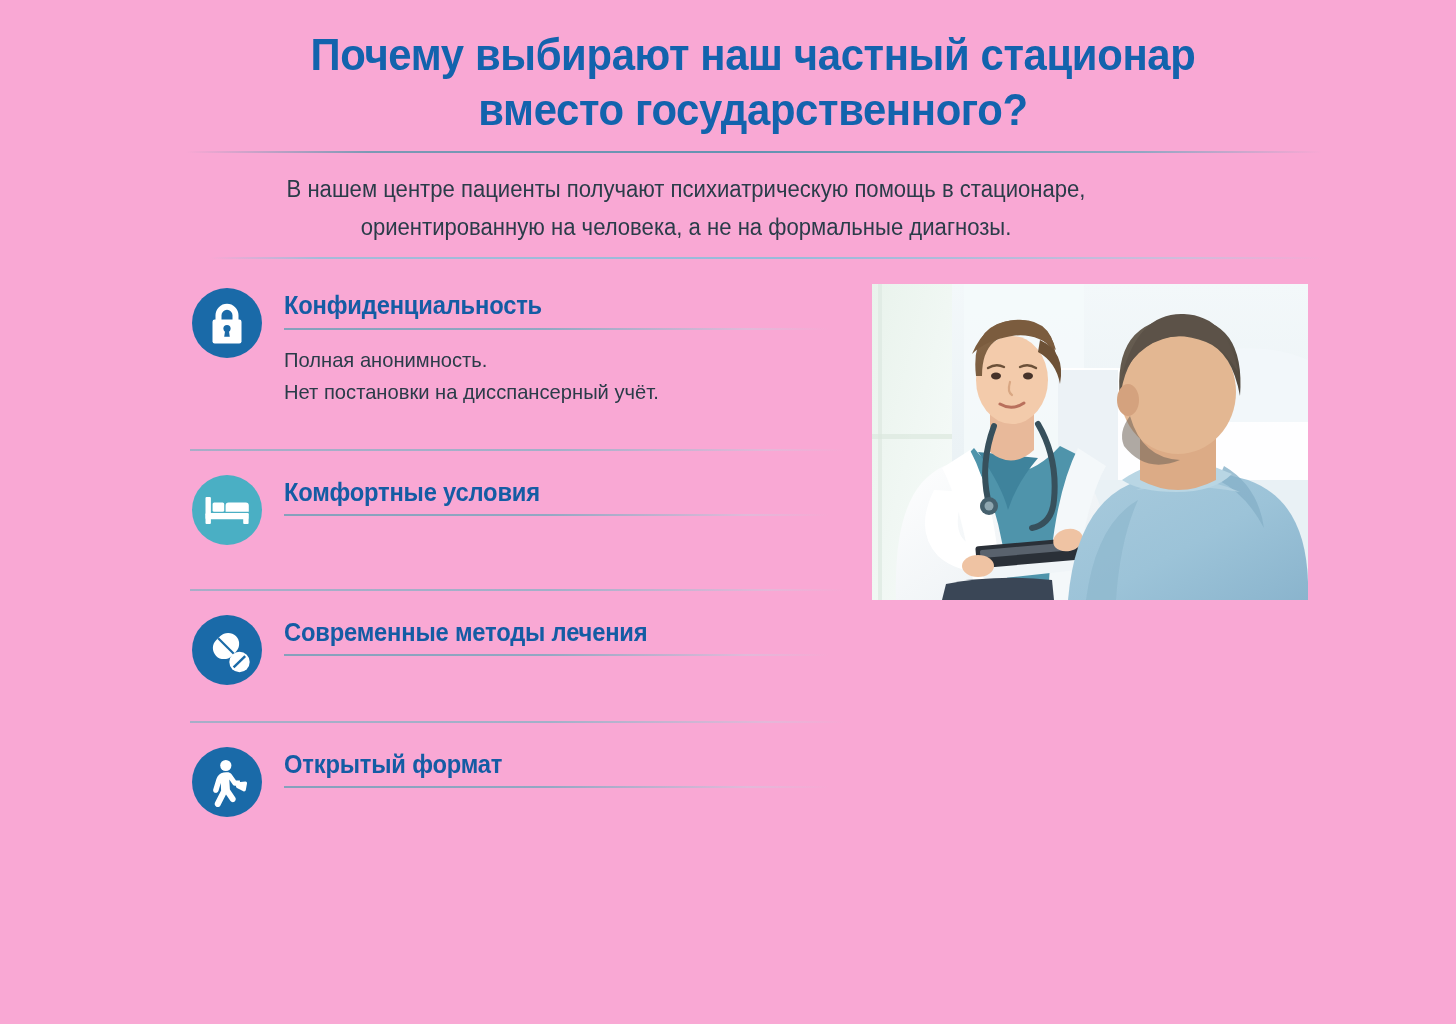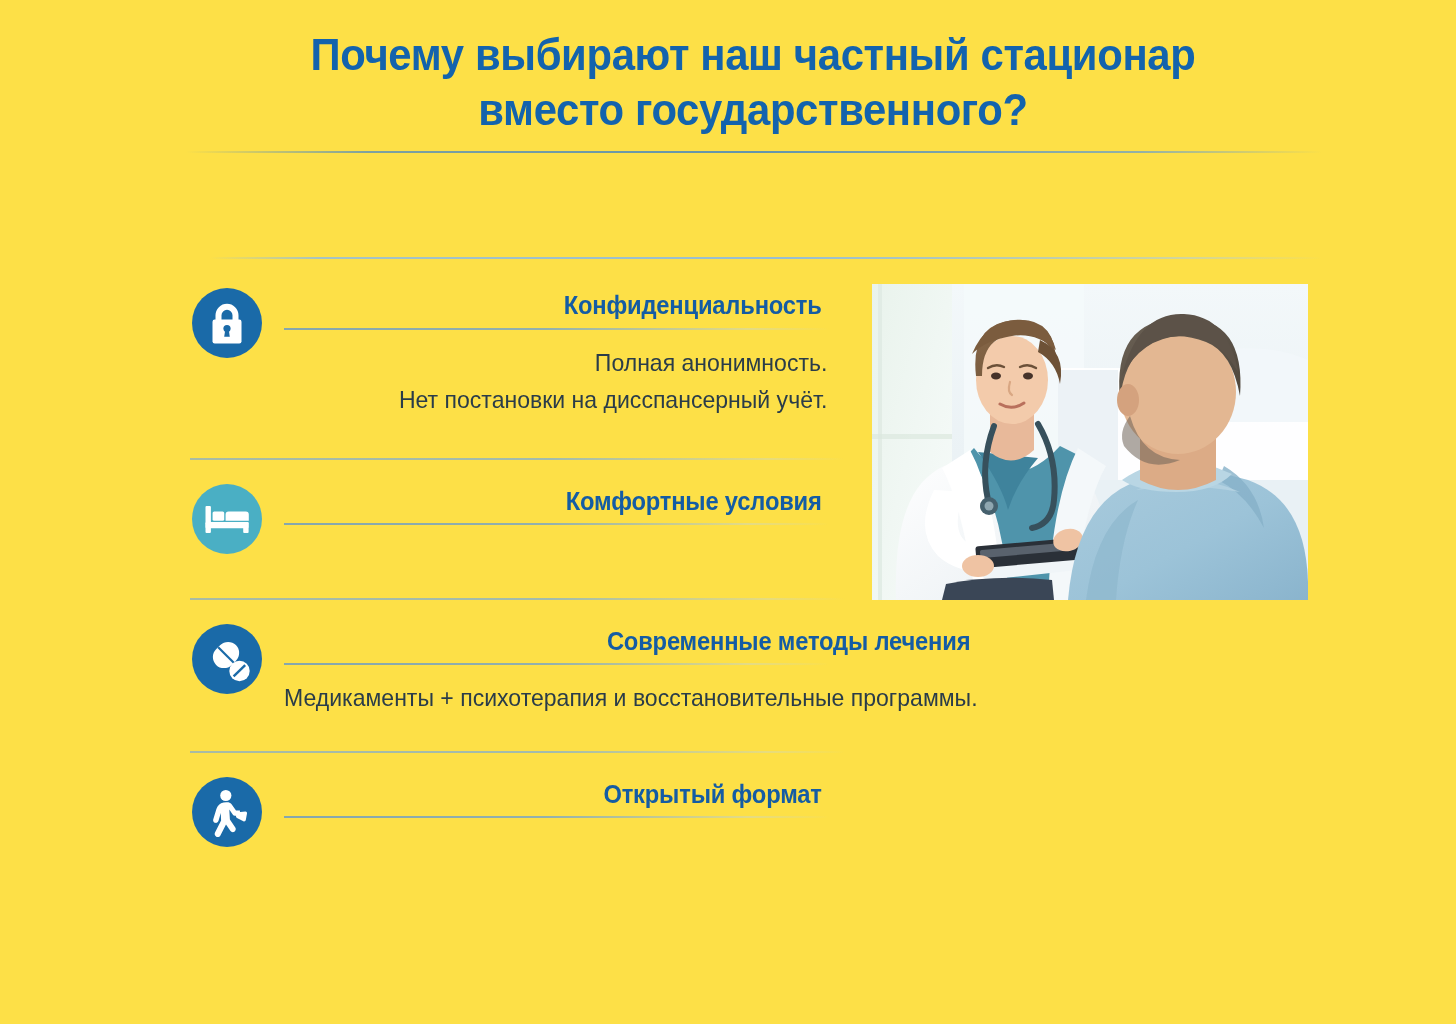--- a/index.html
+++ b/index.html
@@ -11,21 +11,21 @@
     width: 1456px;
     height: 1024px;
     font-family: "Liberation Sans", "DejaVu Sans", sans-serif;
     overflow: hidden;
     position: relative;
   }
 
   .slide {
     position: absolute;
     inset: 0;
-    background: #fde047;
+    background: #f9a8d4;
   }
 
   
   .title-block {
     position: absolute;
     left: 186px;
     top: 28px;
     width: 1134px;
     text-align: center;
   }
@@ -111,21 +111,20 @@
     flex: 0 0 auto;
     width: 74px;
     height: 74px;
     margin-right: 20px;
   }
   .icon-wrap svg { display: block; width: 74px; height: 74px; }
 
   .feature-body {
     flex: 1 1 auto;
     padding-top: 6px;
-    text-align: right;
   }
   .feature-heading {
     color: #145ca4;
     font-size: 25px;
     font-weight: bold;
     line-height: 1.1;
     letter-spacing: -0.2px;
     transform: scaleX(0.95);
     transform-origin: left center;
     white-space: nowrap;
@@ -136,21 +135,21 @@
     width: 545px;
     background: linear-gradient(to right,
         rgba(120,160,185,0.9) 0%,
         rgba(128,168,192,0.85) 48%,
         rgba(190,212,226,0.4) 85%,
         rgba(230,238,244,0) 100%);
   }
   .feature-text {
     margin-top: 14px;
     color: #2a3c49;
-    font-size: 24px;
+    font-size: 21px;
     line-height: 1.55;
   }
   .feature-text .l {
     transform: scaleX(0.96);
     transform-origin: left center;
     white-space: nowrap;
   }
 
   
   .f1 { margin-top: 0px; }
@@ -178,20 +177,24 @@
 
 <div class="slide">
 
   <div class="title-block">
     <div class="title-line">Почему выбирают наш частный стационар</div>
     <div class="title-line">вместо государственного?</div>
   </div>
 
   <div class="rule-top"></div>
 
+  <div class="subtitle-block">
+    <div class="subtitle-line">В нашем центре пациенты получают психиатрическую помощь в стационаре,</div>
+    <div class="subtitle-line">ориентированную на человека, а не на формальные диагнозы.</div>
+  </div>
 
   <div class="rule-sub"></div>
 
   <div class="features">
 
     <div class="feature f1">
       <div class="icon-wrap">
         <svg viewBox="0 0 74 74" xmlns="http://www.w3.org/2000/svg" aria-hidden="true">
           <circle cx="37" cy="37" r="35" fill="#1a6aa8"></circle>
           <path d="M25.5 34.5 v-5.2 a11.5 11.5 0 0 1 23 0 v5.2 h-6 v-5.2 a5.5 5.5 0 0 0 -11 0 v5.2 z" fill="#ffffff"></path>
@@ -243,23 +246,20 @@
             <rect x="22" y="22" width="28" height="22" rx="11" fill="#ffffff"></rect>
             <path d="M36 22 v22" stroke="#1a6aa8" stroke-width="2.2"></path>
           </g>
           <circle cx="49.5" cy="49" r="10.2" fill="#ffffff"></circle>
           <path d="M43.6 54.4 L55.2 43.2" stroke="#1a6aa8" stroke-width="2.4"></path>
         </svg>
       </div>
       <div class="feature-body">
         <div class="feature-heading">Современные методы лечения</div>
         <div class="heading-rule"></div>
-        <div class="feature-text">
-          <div class="l">Медикаменты + психотерапия и восстановительные программы.</div>
-        </div>
       </div>
     </div>
 
     <div class="gap-e"></div>
     <div class="feature-divider"></div>
     <div class="gap-f"></div>
 
     <div class="feature">
       <div class="icon-wrap">
         <svg viewBox="0 0 74 74" xmlns="http://www.w3.org/2000/svg" aria-hidden="true">

